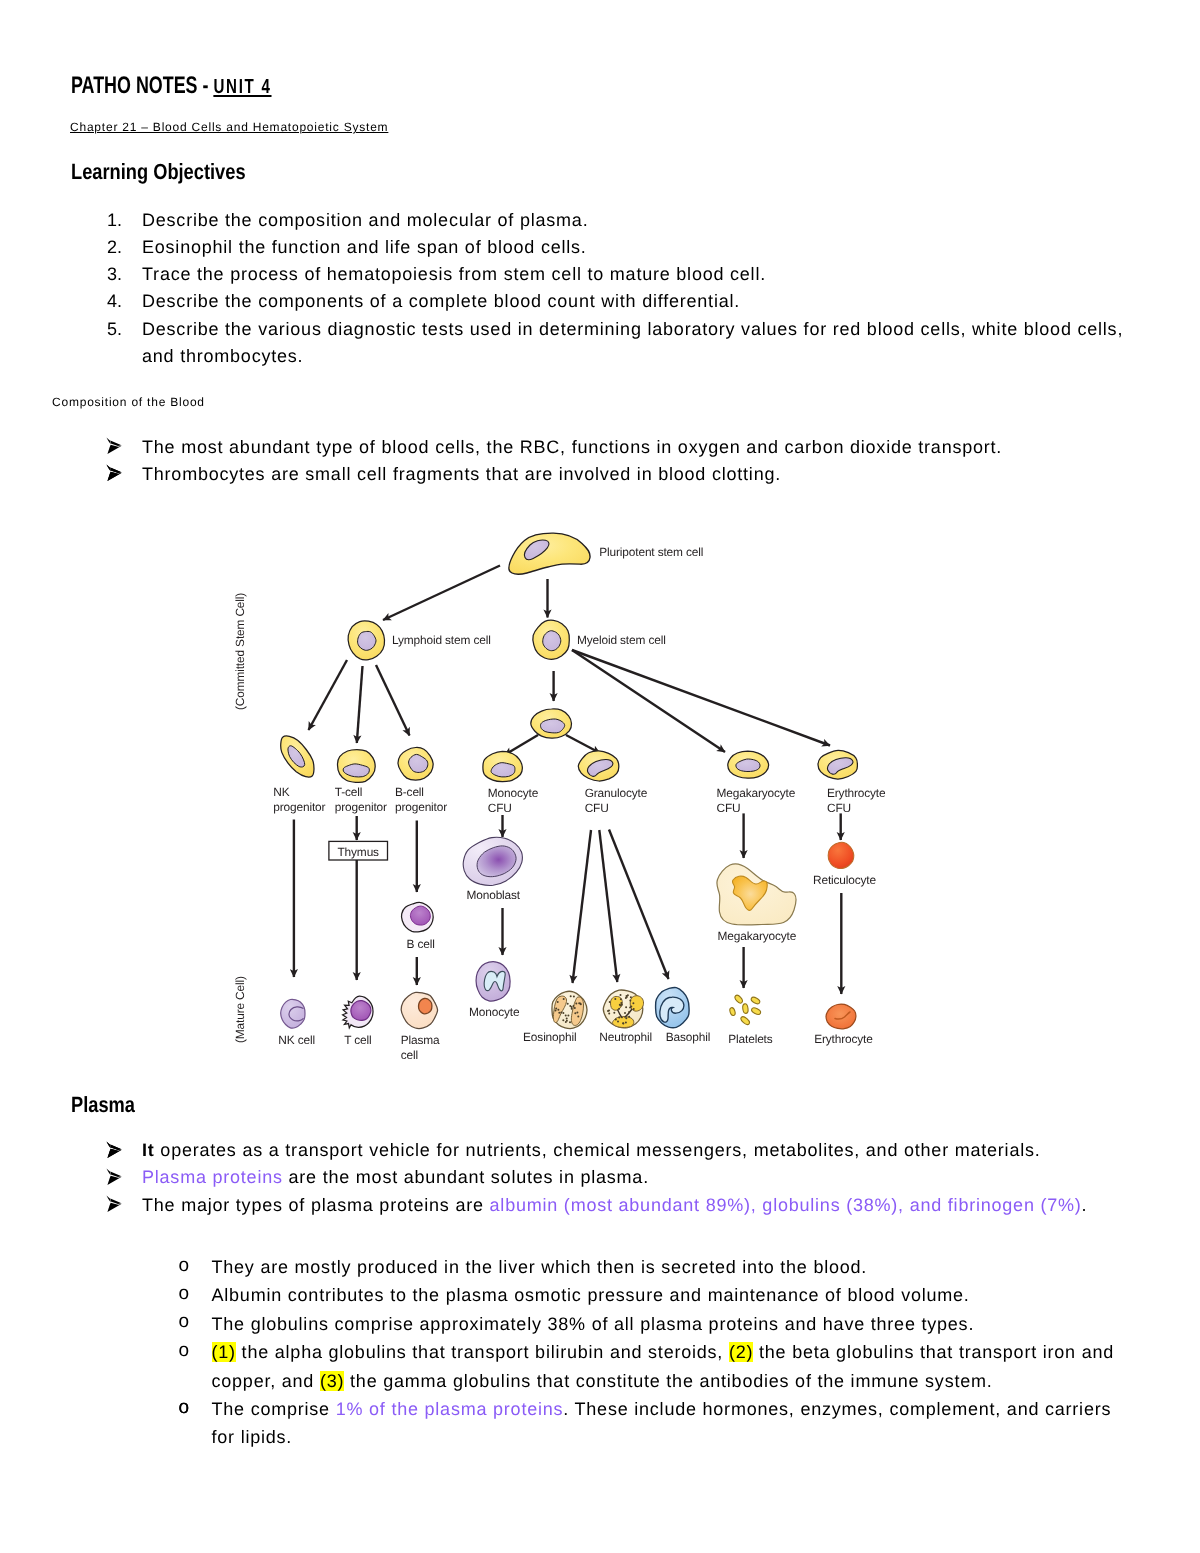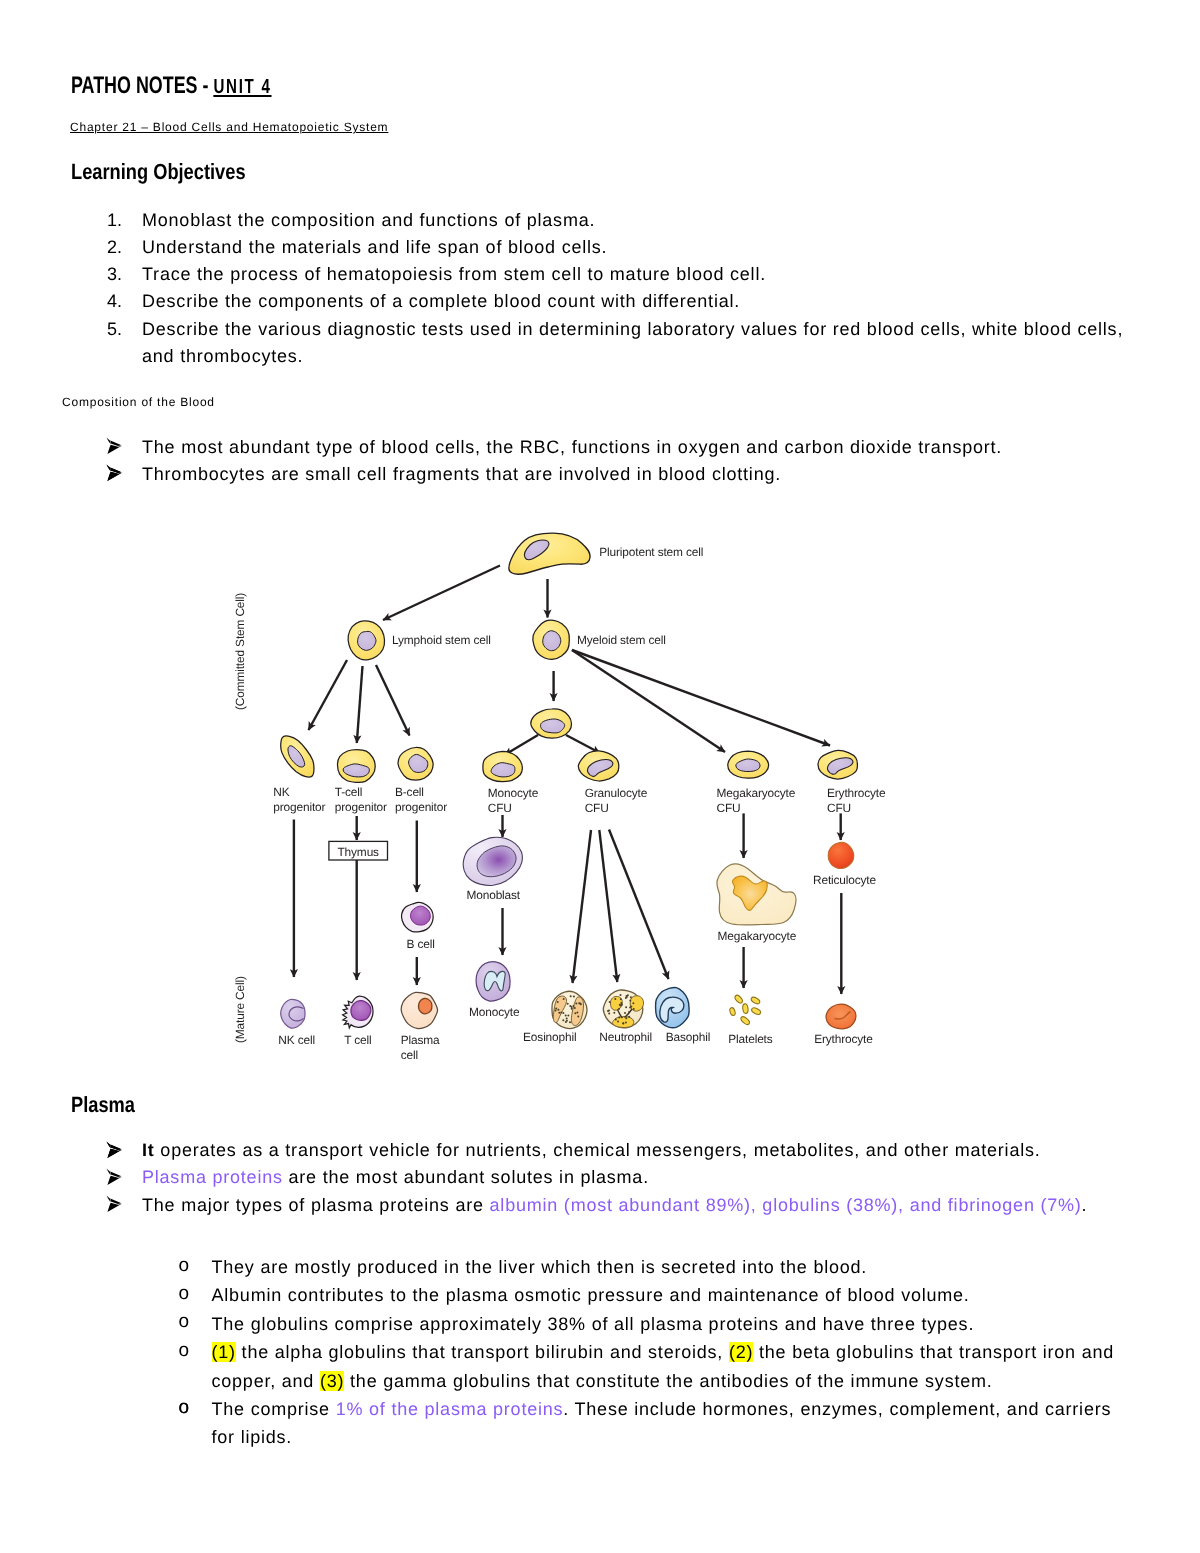--- a/index.html
+++ b/index.html
@@ -33,27 +33,27 @@
   body, body * { -webkit-font-smoothing: antialiased; text-rendering: geometricPrecision; }
 </style>
 </head>
 <body>
 
 <div class="page">
 <div class="ttl" style="left:71px;top:71.8px;"><span>PATHO NOTES - </span><span class="u">UNIT 4</span></div>
 <div class="tx ul" style="left:70px;top:120px;">Chapter 21 – Blood Cells and Hematopoietic System</div>
 <div class="hd" style="left:71px;top:159.3px;">Learning Objectives</div>
 <div class="blk" style="left:70px;top:206.5px;width:1062px;">
-<div class="row"><span class="m">1.</span><span>Monoblast the composition and functions of plasma.</span></div>
-<div class="row"><span class="m">2.</span><span>Understand the materials and life span of blood cells.</span></div>
+<div class="row"><span class="m">1.</span><span>Describe the composition and molecular of plasma.</span></div>
+<div class="row"><span class="m">2.</span><span>Eosinophil the function and life span of blood cells.</span></div>
 <div class="row"><span class="m">3.</span><span>Trace the process of hematopoiesis from stem cell to mature blood cell.</span></div>
 <div class="row"><span class="m">4.</span><span>Describe the components of a complete blood count with differential.</span></div>
 <div class="row"><span class="m">5.</span><span>Describe the various diagnostic tests used in determining laboratory values for red blood cells, white blood cells, and thrombocytes.</span></div>
 </div>
-<div class="tx" style="left:62px;top:394.8px;">Composition of the Blood</div>
+<div class="tx" style="left:52px;top:394.8px;">Composition of the Blood</div>
 <div class="blk" style="left:70px;top:433.5px;width:1062px;">
 <div class="row"><span class="mi">
           <svg viewBox="0 0 16 17" preserveAspectRatio="none">
             <g fill="#000000">
               <path d="M0.5,0.5 L4.0,3.6 L4.6,7.0 L2.2,3.6 Z"></path>
               <path d="M4.3,3.4 L15.3,8.1 L11.8,8.9 L4.7,6.4 Z"></path>
               <path d="M4.6,7.6 L12.0,9.6 L15.6,8.6 L1.4,16.6 L3.5,10.3 Z"></path>
             </g>
           </svg>
         </span><span>The most abundant type of blood cells, the RBC, functions in oxygen and carbon dioxide transport.</span></div>

